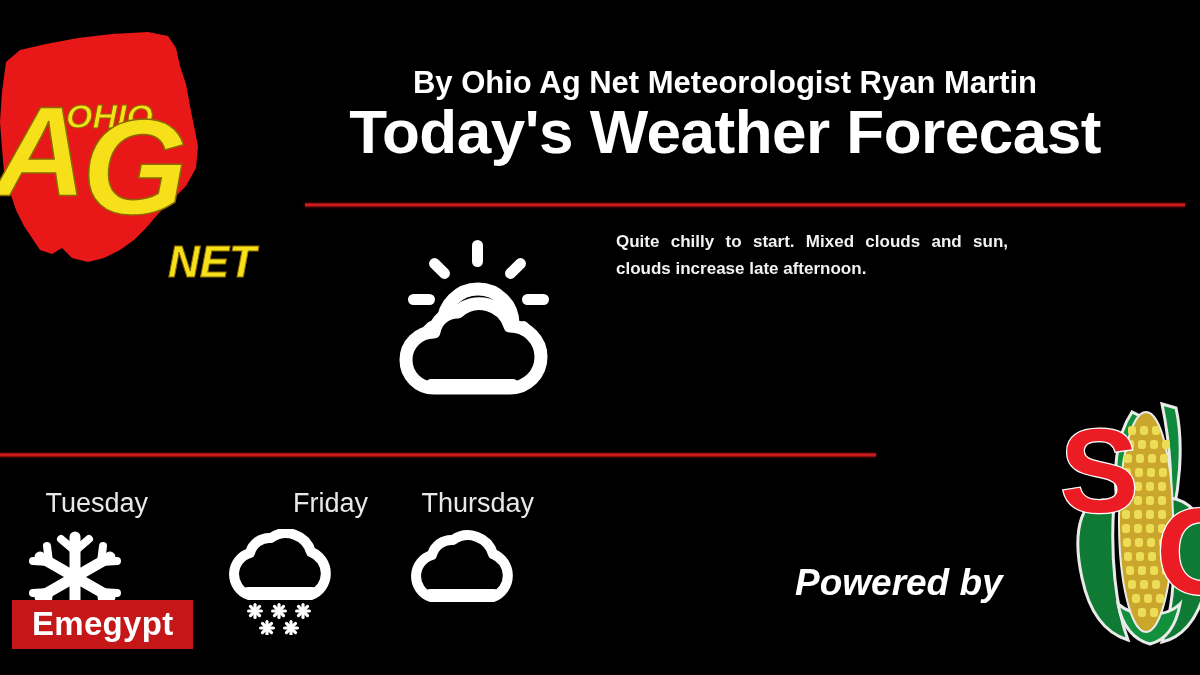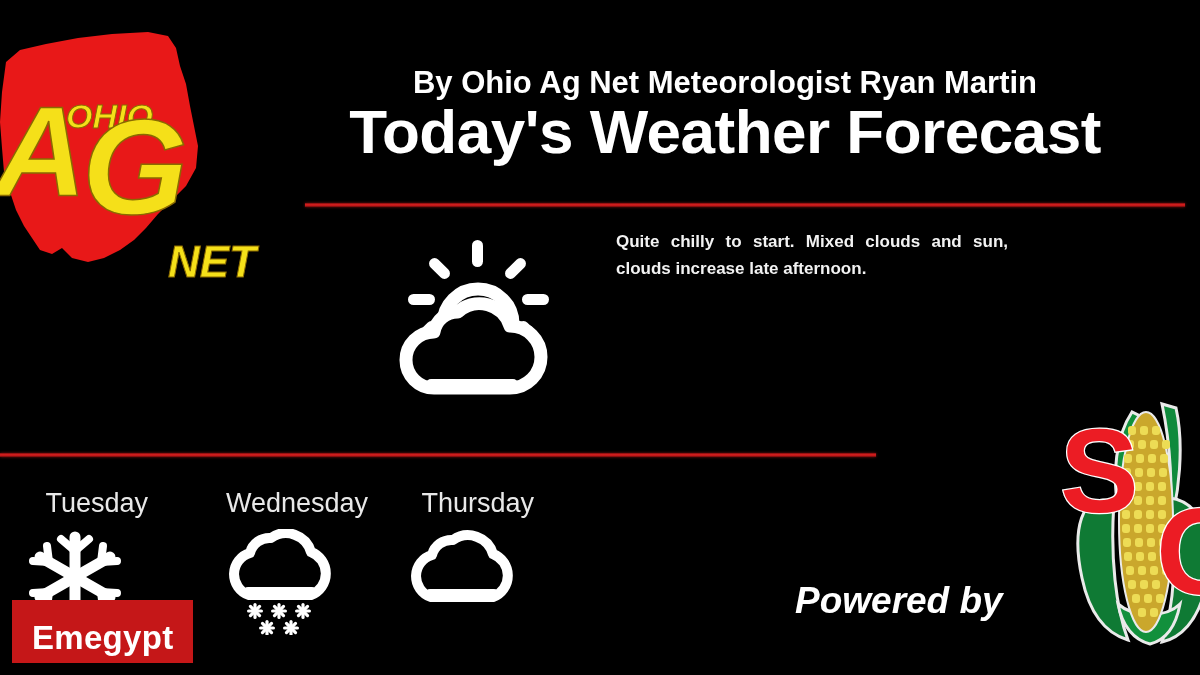--- a/index.html
+++ b/index.html
@@ -115,37 +115,36 @@
   
   #powered-by {
     position: absolute;
     left: 795px;
     top: 562px;
     color: #ffffff;
     font-size: 37px;
     font-weight: bold;
     font-style: italic;
     white-space: nowrap;
-    margin-top: 18px;
   }
   #sponsor-logo {
     position: absolute;
     left: 1058px;
     top: 382px;
     width: 160px;
     height: 270px;
   }
 
   
   #watermark {
     position: absolute;
     left: 12px;
     top: 600px;
     background: #c51718;
-    padding: 21px 20px 9px 20px;
+    padding: 7px 20px 9px 20px;
   }
   #watermark-text {
     color: #ffffff;
     font-size: 33px;
     font-weight: bold;
     line-height: 1;
     letter-spacing: 0.3px;
     white-space: nowrap;
   }
 </style>
@@ -228,21 +227,21 @@
           <line x1="82" y1="63" x2="84" y2="79"></line>
         <line x1="30" y1="63" x2="14" y2="64"></line>
           <line x1="30" y1="63" x2="28" y2="79"></line>
         <line x1="82" y1="33" x2="98" y2="32"></line>
           <line x1="82" y1="33" x2="84" y2="17"></line>
       </g>
     </svg>
   </div>
 
   <div class="day-col" id="day-1">
-    <div class="day-label">Wednesday</div>
+    <div class="day-label">Friday</div>
     <svg class="day-icon" width="112" height="106" viewBox="0 0 112 106" xmlns="http://www.w3.org/2000/svg">
       <path d="M26,66
                A22,22 0 0 1 27,24
                A20,20 0 0 1 48,9
                A26,26 0 0 1 88,23
                A23,23 0 0 1 88,66 Z" fill="#000000" stroke="#ffffff" stroke-width="10" stroke-linejoin="round"></path>
       <rect x="20" y="58" width="74" height="10" fill="#ffffff" rx="5"></rect>
       <g fill="#ffffff">
         <g transform="translate(32,82)">
           <circle cx="0" cy="0" r="3.4"></circle>

